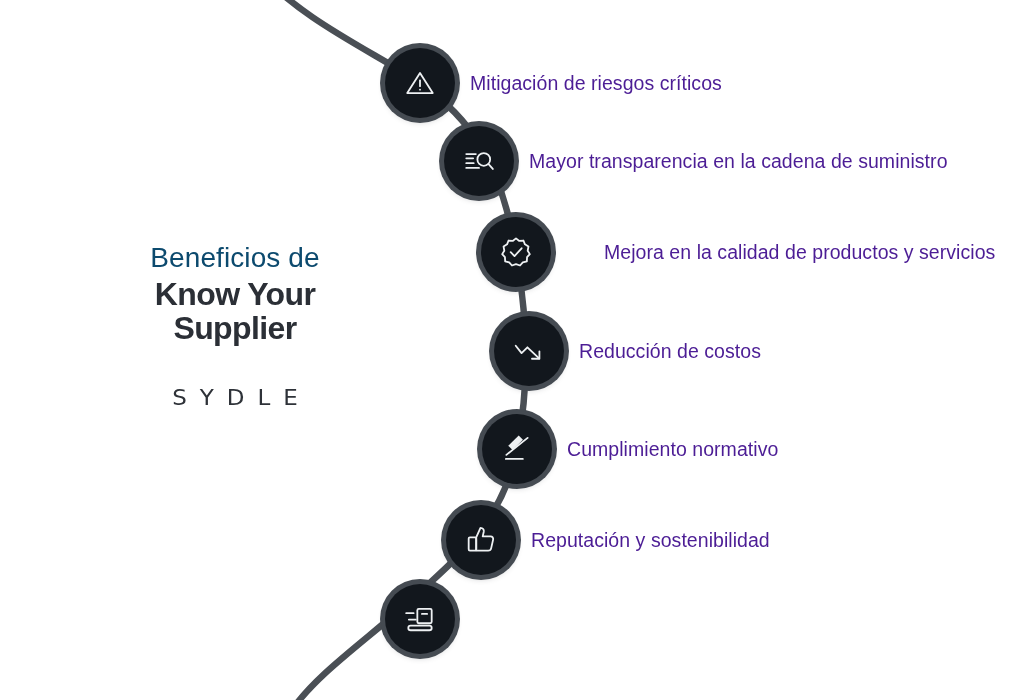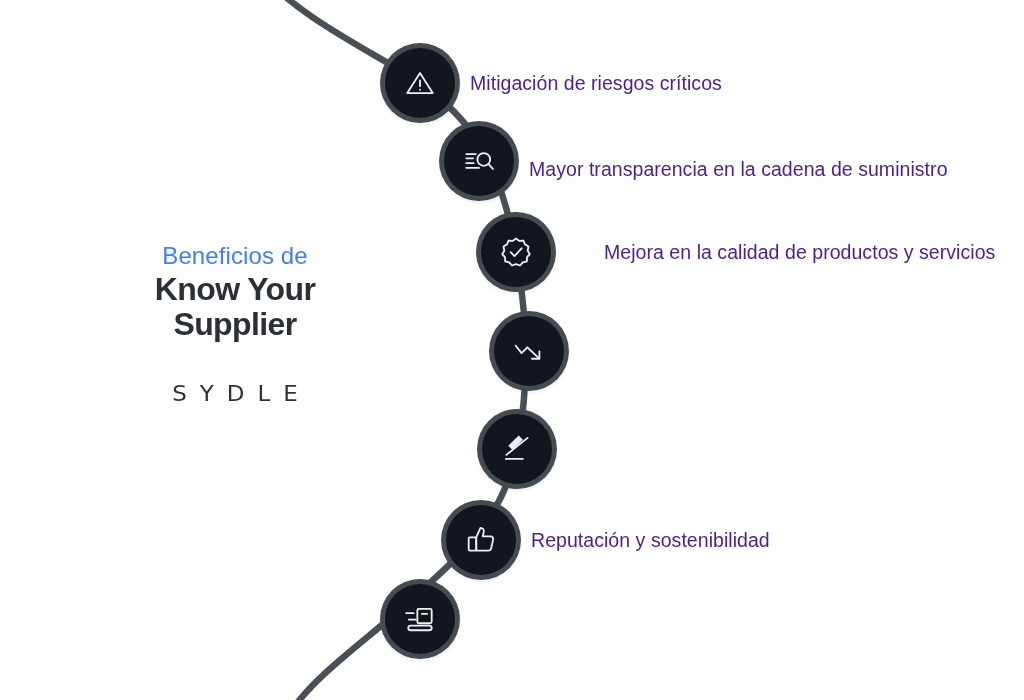--- a/index.html
+++ b/index.html
@@ -31,23 +31,23 @@
   
   .title-block {
     position: absolute;
     left: 0px;
     top: 243px;
     width: 470px;
     text-align: center;
     user-select: none;
   }
   .kicker {
-    font-size: 24px;
+    font-size: 28px;
     font-weight: 400;
-    color: #3b82f6;
+    color: #0c4a6e;
     letter-spacing: 0.1px;
     line-height: 1.1;
     margin: 0 0 3px 0;
   }
   .headline {
     font-size: 32px;
     font-weight: 700;
     color: #2b2f36;
     line-height: 1.07;
     letter-spacing: -0.6px;
@@ -142,46 +142,48 @@
   <div class="node" style="left:444px; top:126px;">
     <svg viewBox="0 0 32 32">
       <path class="node-icon-stroke" d="M4 9.5 L13 9.5"></path>
       <path class="node-icon-stroke" d="M4 13.5 L10.5 13.5"></path>
       <path class="node-icon-stroke" d="M4 18 L11 18"></path>
       <path class="node-icon-stroke" d="M4 22.5 L16 22.5"></path>
       <circle class="node-icon-stroke" cx="20.5" cy="14.5" r="6"></circle>
       <path class="node-icon-stroke" d="M25 19 L29 23.5"></path>
     </svg>
   </div>
-  <div class="benefit-label" style="left:529px; top:160px;">Mayor transparencia en la cadena de suministro</div>
+  <div class="benefit-label" style="left:529px; top:152px;">Mayor transparencia en la cadena de suministro</div>
 
   <div class="node" style="left:481px; top:217px;">
     <svg viewBox="0 0 32 32">
       <path class="node-icon-stroke" d="M16 3.2 L19.1 5.6 L23 5.2 L24.4 8.8 L27.7 10.9 L27 14.8 L29 18 L26.4 20.9
                L26.2 24.8 L22.4 25.8 L19.8 28.7 L16 27.4 L12.2 28.7 L9.6 25.8 L5.8 24.8
                L5.6 20.9 L3 18 L5 14.8 L4.3 10.9 L7.6 8.8 L9 5.2 L12.9 5.6 Z"></path>
       <path class="node-icon-stroke" d="M11 16.2 L14.6 19.8 L21.3 12.5"></path>
     </svg>
   </div>
   <div class="benefit-label" style="left:566px; top:243px;margin-left:38px;">Mejora en la calidad de productos y servicios</div>
 
   <div class="node" style="left:494px; top:316px;">
     <svg viewBox="0 0 32 32">
       <path class="node-icon-stroke" d="M3.5 11 L9 18 L14.5 12.5 L25.5 23"></path>
       <path class="node-icon-stroke" d="M25.8 16.3 L25.8 23.3 L18.8 23.3"></path>
     </svg>
   </div>
+  <div class="benefit-label" style="left:579px; top:342px;">Reducción de costos</div>
 
   <div class="node" style="left:482px; top:414px;">
     <svg viewBox="0 0 32 32">
       <path class="node-icon-fill" d="M18.6 4.2 L22.6 8.2 L12.8 18 L8.8 14 Z" transform="translate(-1,-1)"></path>
       <path class="node-icon-stroke" d="M6 21.5 L26 5.5" stroke-width="2"></path>
       <path class="node-icon-stroke" d="M5.5 25.3 L21.5 25.3" stroke-width="2.2"></path>
     </svg>
   </div>
+  <div class="benefit-label" style="left:567px; top:440px;">Cumplimiento normativo</div>
 
   <div class="node" style="left:446px; top:505px;">
     <svg viewBox="0 0 32 32">
       <path class="node-icon-stroke" d="M11.5 13.5 L15.5 4.5 C17.8 4.5 19 6.2 18.6 8.2 L17.6 12.6 L25 12.6
                C26.7 12.6 27.8 14 27.4 15.6 L25.6 23.6 C25.3 25 24.1 26 22.7 26 L11.5 26 Z"></path>
       <rect class="node-icon-stroke" x="4.4" y="13.5" width="7.1" height="12.5" rx="1.2"></rect>
     </svg>
   </div>
   <div class="benefit-label" style="left:531px; top:531px;">Reputación y sostenibilidad</div>
 

